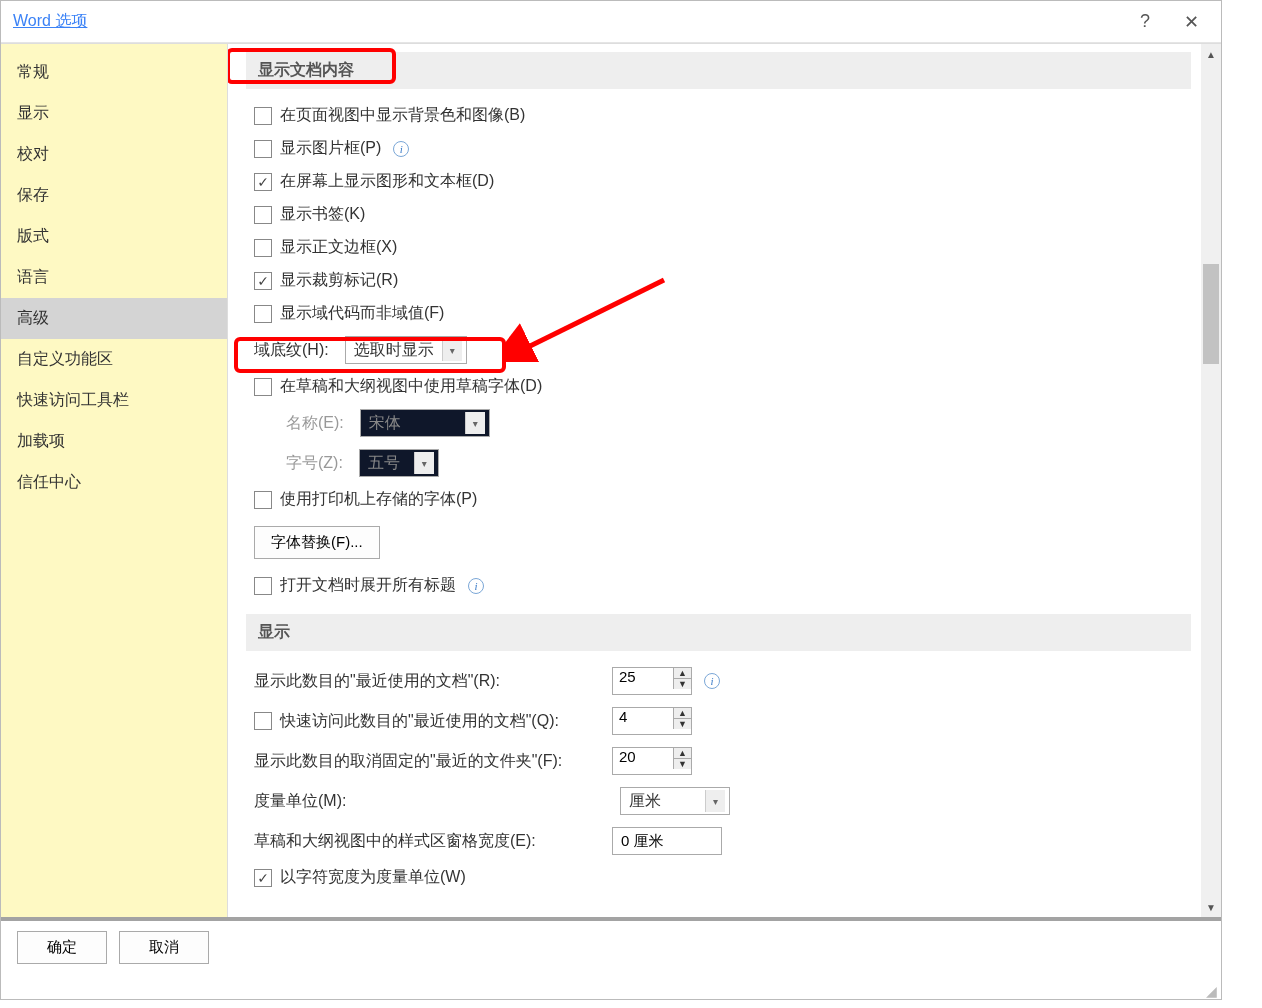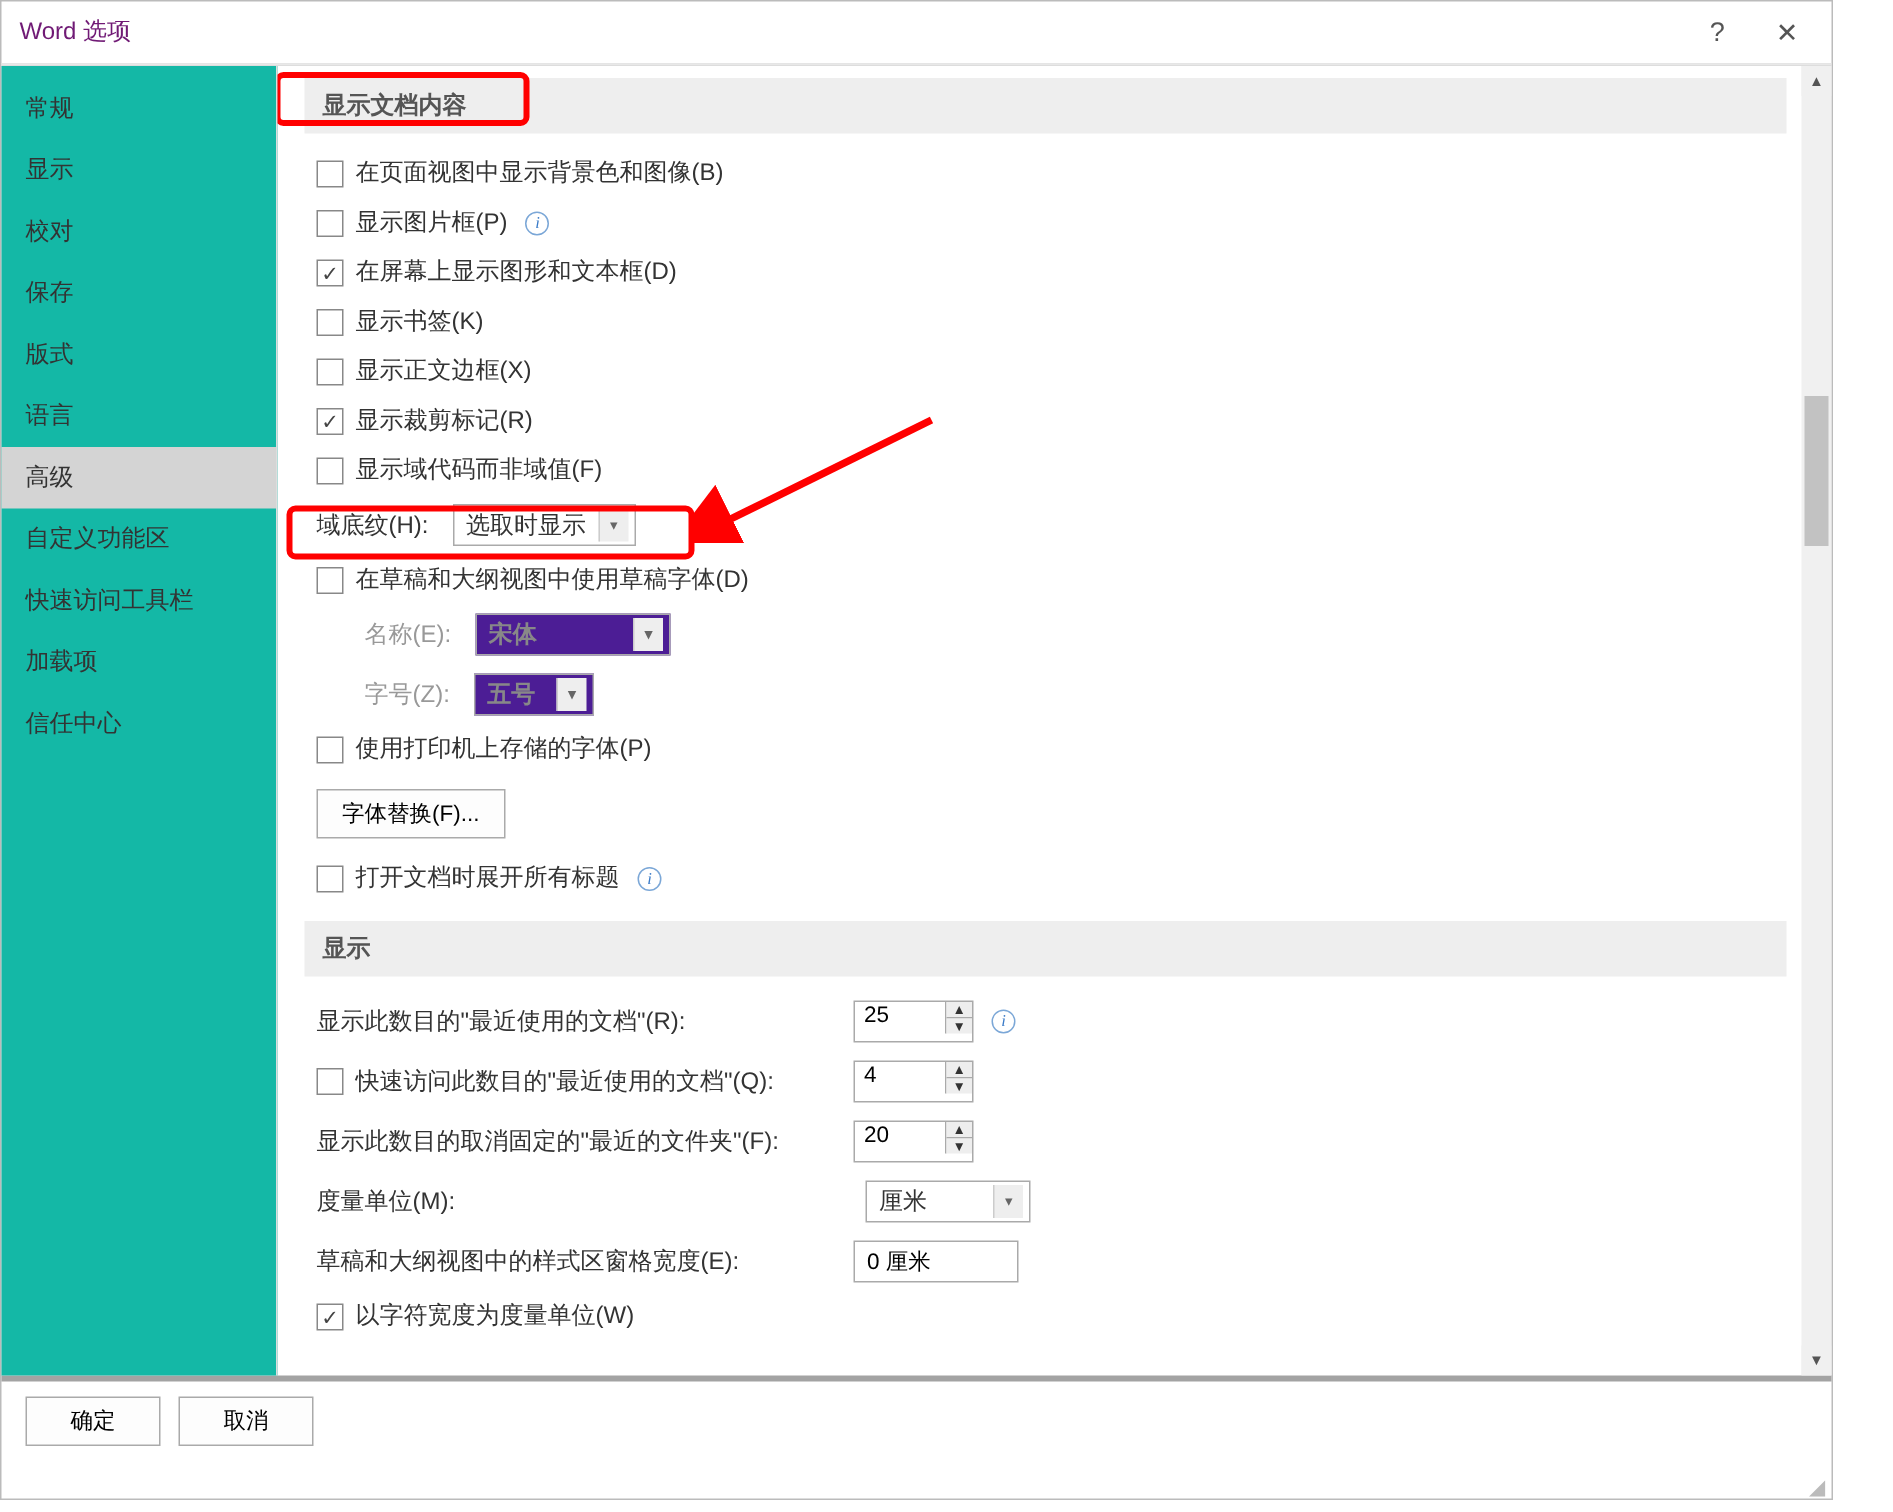--- a/index.html
+++ b/index.html
@@ -20,27 +20,27 @@
   background: #fff;
   position: relative;
 }
 .titlebar {
   height: 42px;
   display: flex;
   align-items: center;
   padding: 0 12px;
   border-bottom: 1px solid #e5e5e5;
 }
-.titlebar .title { font-size: 16px; color: #701a75; flex: 1; }
+.titlebar .title { font-size: 16px; color: #3b82f6; flex: 1; text-decoration: underline; }
 .titlebar .help { font-size: 18px; color: #555; margin-right: 24px; cursor: default; }
 .titlebar .close { font-size: 18px; color: #555; cursor: default; padding: 4px 10px; }
 .body { display: flex; height: 874px; border-top: 1px solid #ddd; }
 .sidebar {
-  width: 184px;
-  background: #14b8a6;
+  width: 227px;
+  background: #fef9c3;
   border-right: 1px solid #ddd;
   padding-top: 8px;
 }
 .sidebar-item {
   padding: 10px 16px;
   font-size: 16px;
   color: #333;
   cursor: default;
 }
 .sidebar-item.selected { background: #d4d4d4; }
@@ -108,21 +108,21 @@
   font-size: 11px;
   display:inline-flex;align-items:center;justify-content:center;
   margin-left: 4px;
 }
 .info-icon::after { content: "i"; font-style: italic; font-family: serif; }
 .select {
   border: 1px solid #aaa; background: #fff;
   height: 28px; display: inline-flex; align-items: center;
   padding: 0 4px 0 8px; margin-left: 8px;
 }
-.select.disabled { background: #4c1d95; color: #888; font-weight: bold; }
+.select.disabled { background: #0f172a; color: #888; }
 .select .chev {
   width: 20px; height: 22px;
   border-left: 1px solid #ccc;
   margin-left: 8px;
   display:flex;align-items:center;justify-content:center;
   font-size:10px;color:#666;
   background:#eee;
 }
 .btn {
   border: 1px solid #aaa; background: #fdfdfd;

